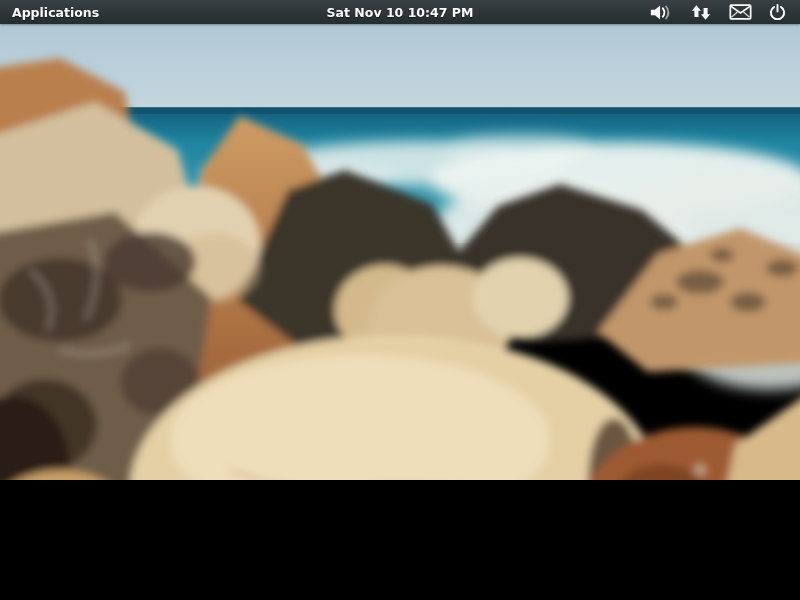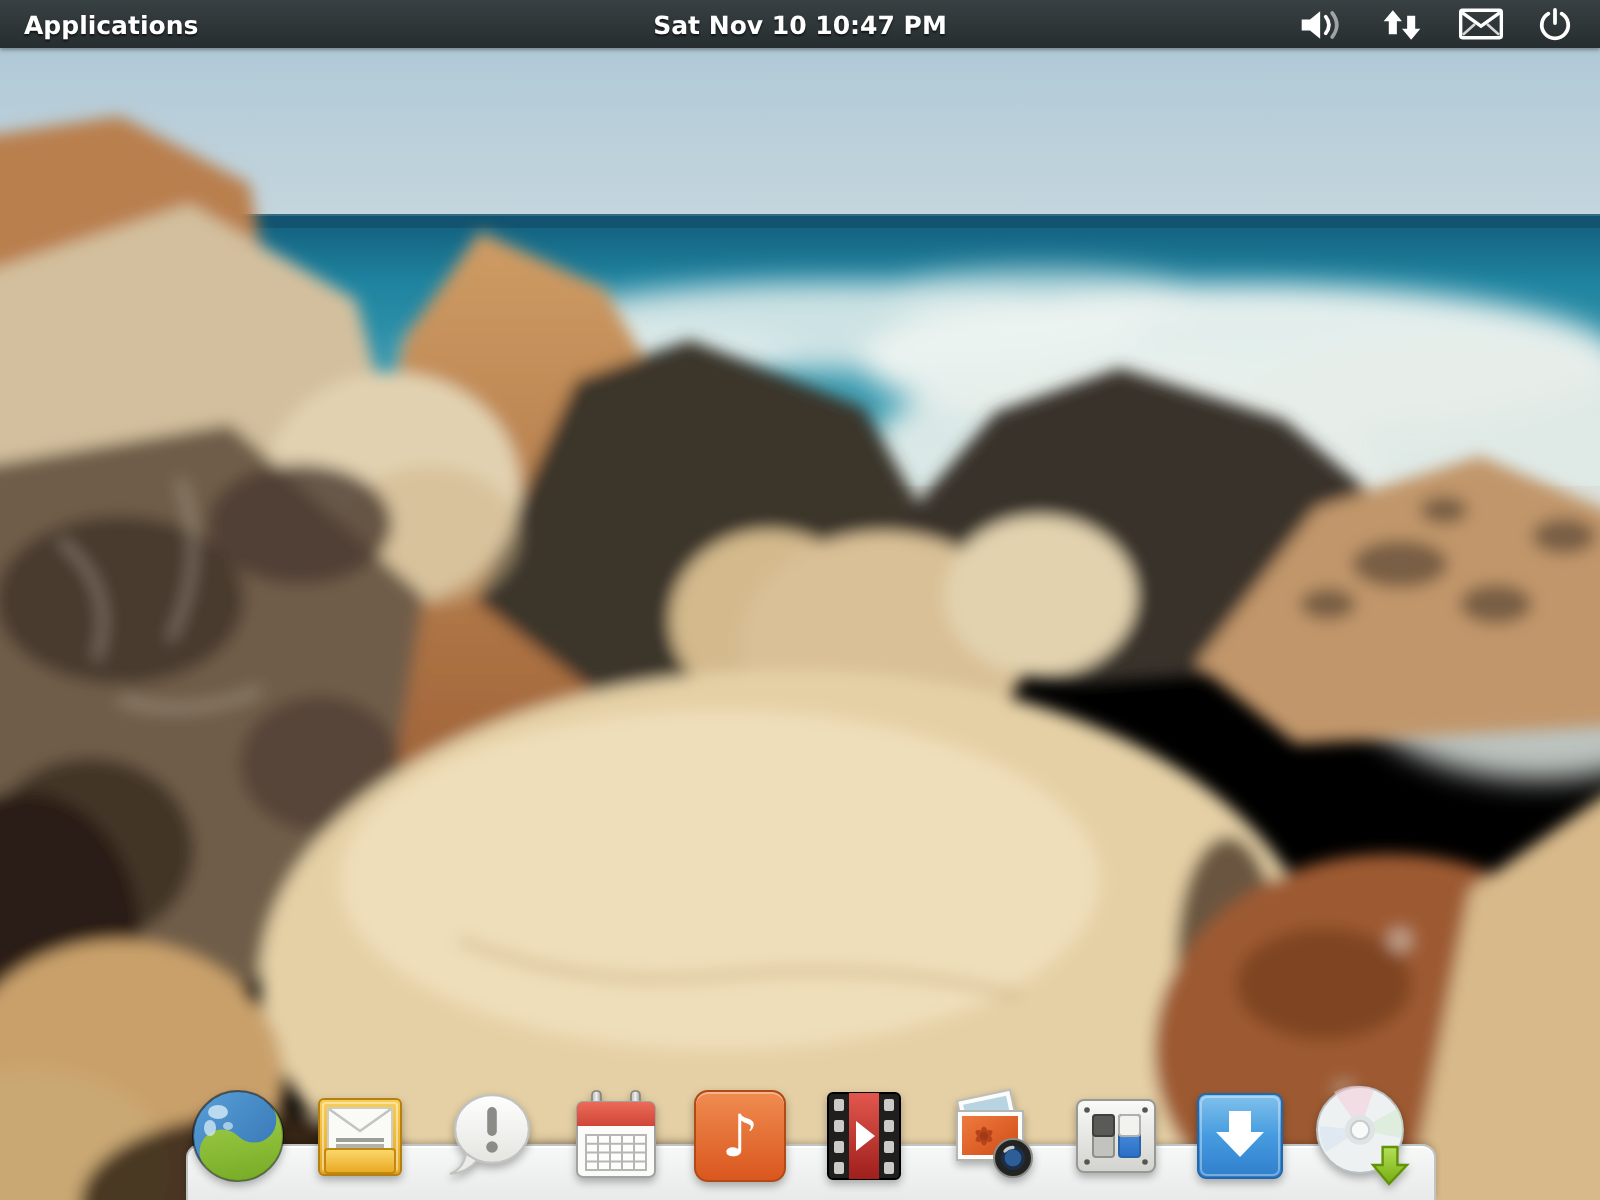--- a/index.html
+++ b/index.html
@@ -1,18 +1,18 @@
 <!DOCTYPE html>
 <html><head>
 <meta charset="utf-8">
 <style>
   * { margin:0; padding:0; box-sizing:border-box; }
   html,body { width:800px; height:600px; overflow:hidden; }
   body { font-family:"DejaVu Sans", sans-serif; background:#000; }
-  .screen { position:relative; width:800px; height:600px; overflow:hidden; }
+  .screen { position:relative; width:800px; height:480px; overflow:hidden; }
 
   
   .wallpaper { position:absolute; inset:0; width:800px; height:600px; display:block; }
 
   
   .panel {
     position:absolute; top:0; left:0; width:800px; height:24px;
     background:linear-gradient(180deg, rgba(52,60,62,.97), rgba(34,40,42,.97));
     box-shadow:0 1px 2px rgba(0,0,0,.35);
     display:flex; align-items:center; z-index:30;

